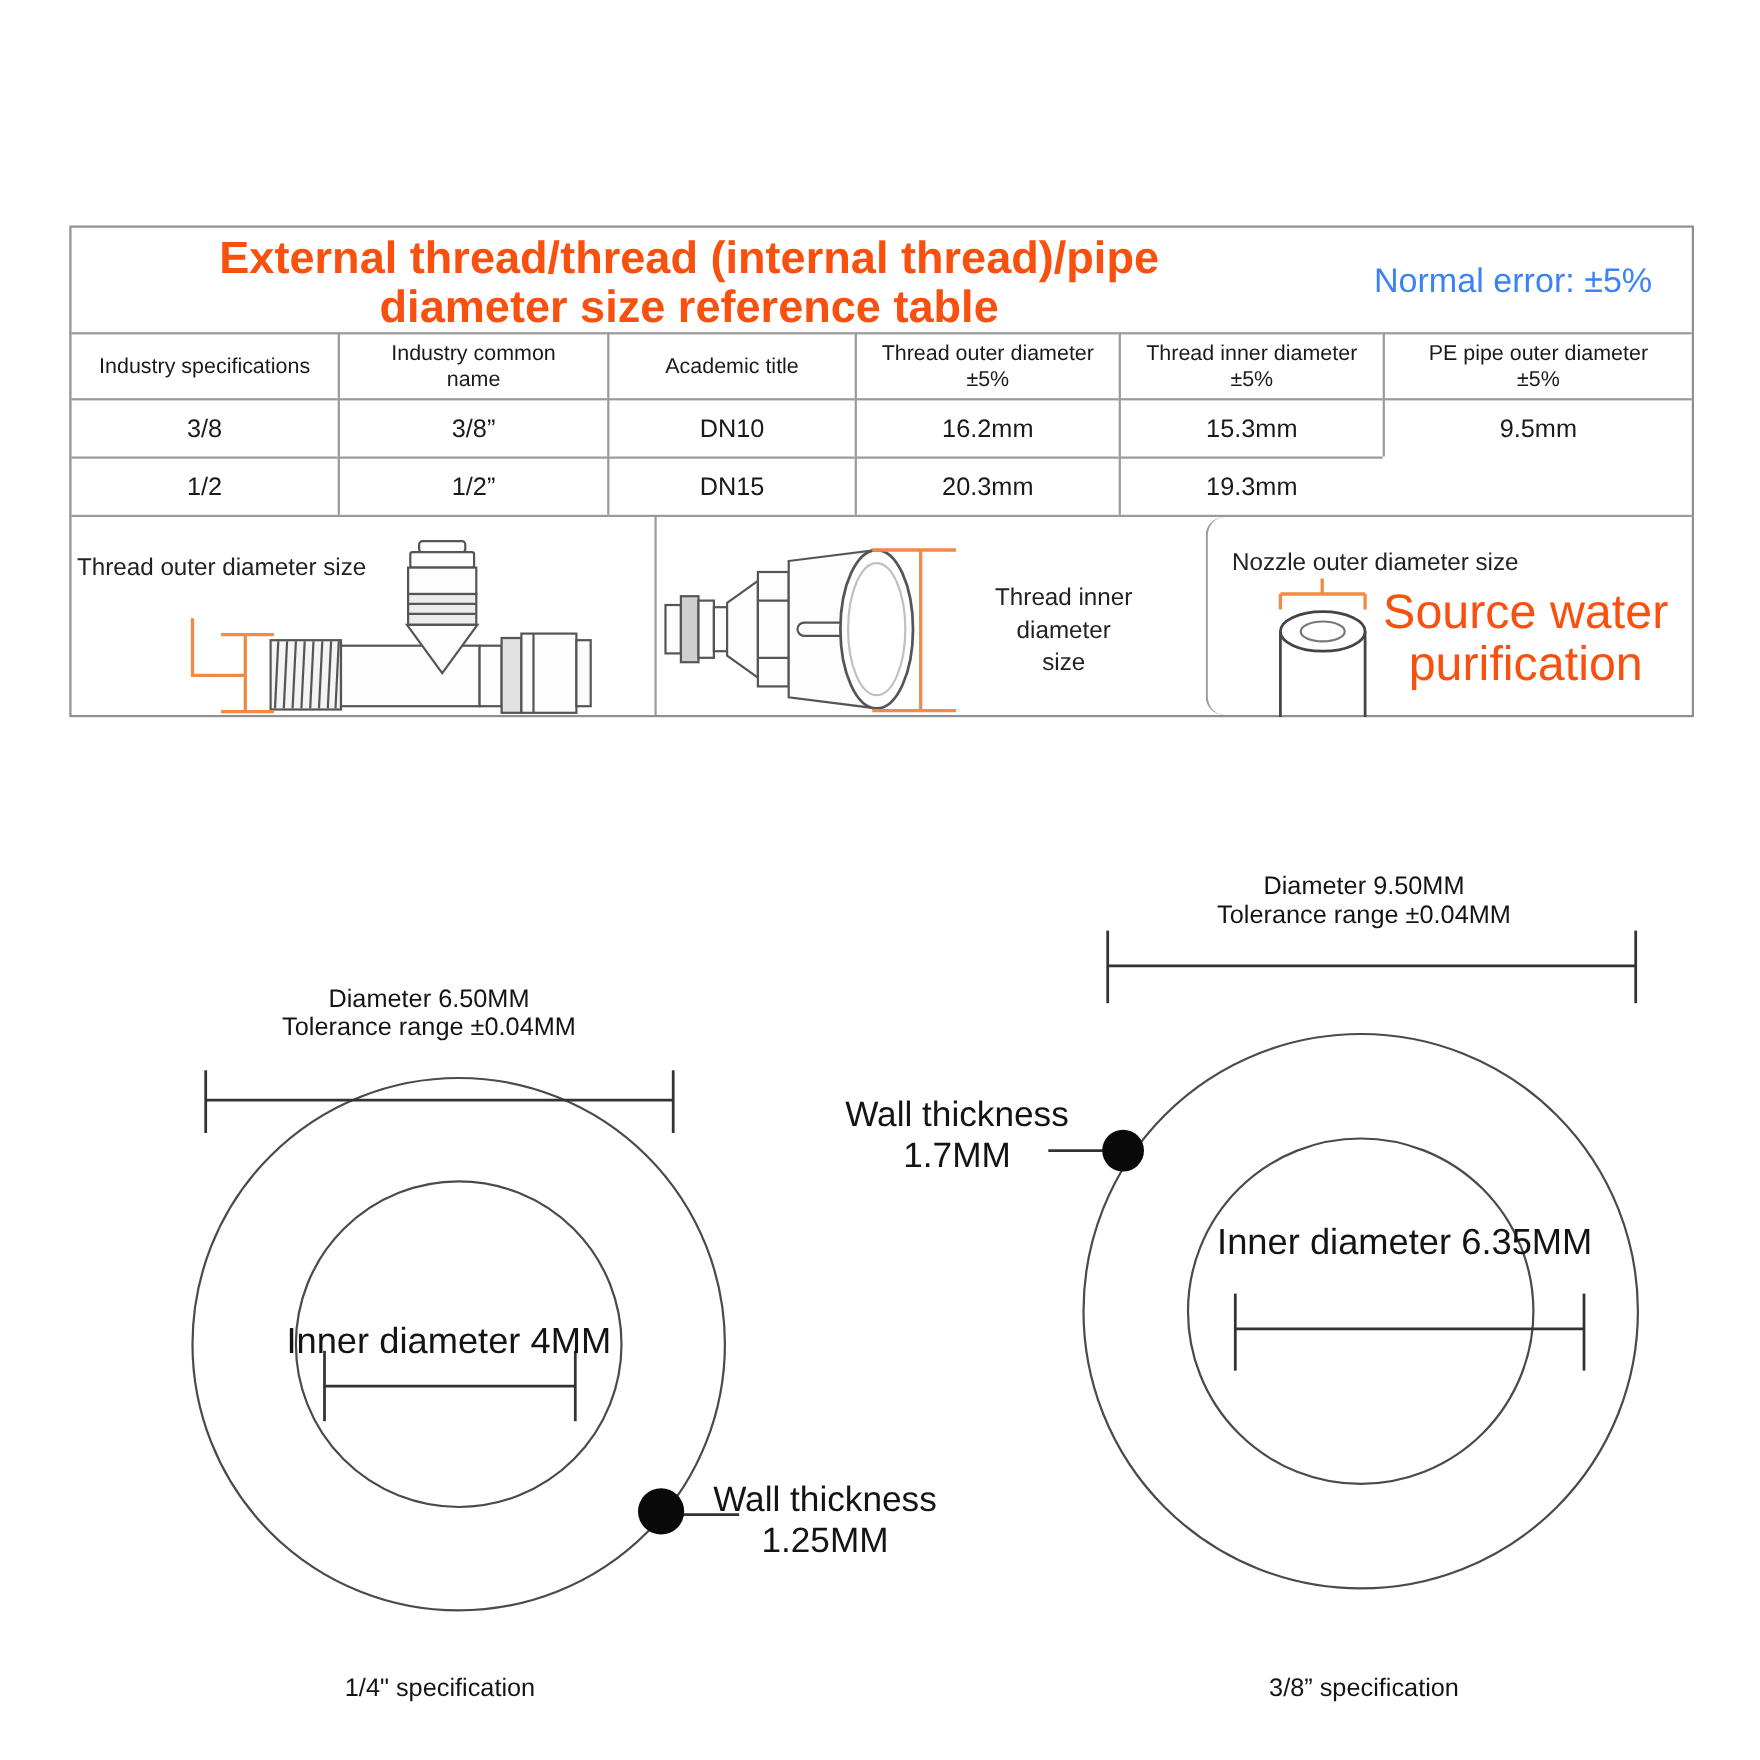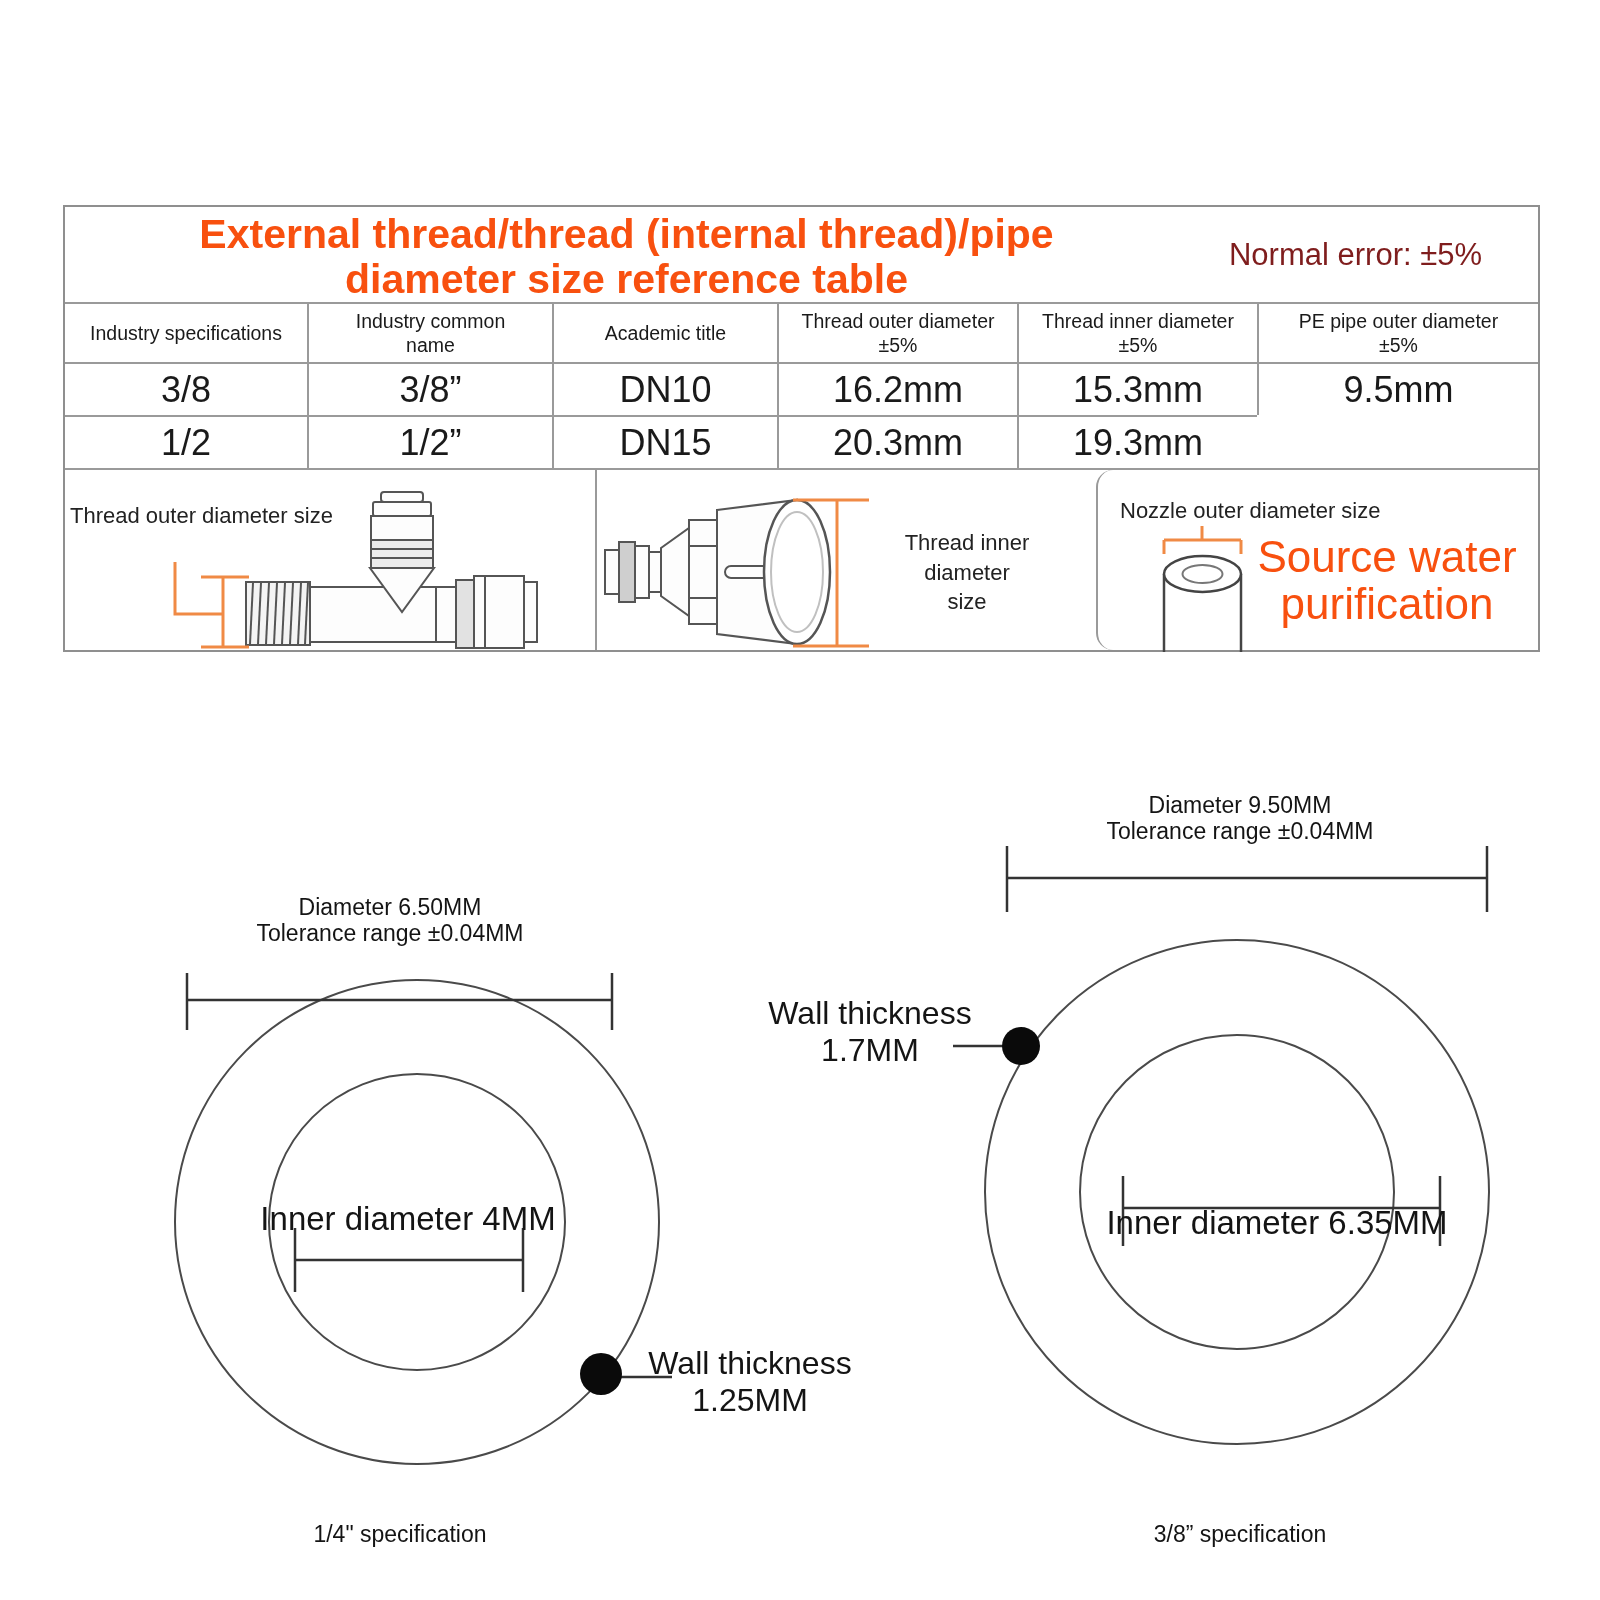--- a/index.html
+++ b/index.html
@@ -3,28 +3,28 @@
 <meta charset="utf-8">
 <style>
   * { margin:0; padding:0; box-sizing:border-box; }
   body { background:#fff; font-family:"Liberation Sans", sans-serif; color:#1a1a1a; }
   .canvas { position:relative; width:1600px; height:1600px; background:#fff; overflow:hidden; }
 
   
   .spec-table { position:absolute; left:63px; top:205px; width:1477px; border:2px solid #8f8f8f; background:#fff; }
   .title-row { height:95px; display:flex; align-items:center; }
   .title-main { flex:1; text-align:center; color:var(--accent); font-weight:bold; font-size:41px; line-height:1.08; padding-top:4px; }
-  .title-err { width:350px; font-size:31px; text-align:right; padding-right:56px; color:#7f1d1d; }
+  .title-err { width:350px; font-size:31px; text-align:right; padding-right:36px; color:#3b82f6; }
 
   .grid { display:grid; grid-template-columns:242px 245px 225px 240px 240px auto; }
   .grid .c { border-top:2px solid #9a9a9a; display:flex; flex-direction:column; align-items:center; justify-content:center; text-align:center; }
   .grid .c + .c { border-left:2px solid #9a9a9a; }
   .hdr .c { height:60px; font-size:19.5px; line-height:1.25; }
   .hdr .hl2:empty { display:none; }
-  .drow .c { height:53px; font-size:36px; }
+  .drow .c { height:53px; font-size:23px; }
 
   .pic-row { display:flex; border-top:2px solid #9a9a9a; height:182px; }
   .pic-row .pcell { position:relative; height:100%; }
   .pcell-a { width:530px; }
   .pcell-b { width:501px; border-left:2px solid #9a9a9a; }
   .pcell-c { flex:1; border-left:2px solid #9a9a9a;border-radius:17px; }
   .pic-lbl { position:absolute; font-size:22px; color:#222; white-space:nowrap; }
   .lbl-outer { left:5px; top:33px; }
   .lbl-inner { left:262px; top:58px; width:216px; text-align:center; white-space:normal; line-height:1.35; }
   .lbl-nozzle { left:22px; top:28px; }
@@ -226,20 +226,20 @@
   <div class="dlabel f32" style="left:625px; top:1345px; width:250px;">
     <div>Wall thickness</div>
     <div>1.25MM</div>
   </div>
   <div class="dlabel f34" style="left:150px; top:1522px; width:500px;">1/4" specification</div>
 
   <div class="dlabel f34" style="left:990px; top:793px; width:500px;">
     <div>Diameter 9.50MM</div>
     <div>Tolerance range ±0.04MM</div>
   </div>
-  <div class="dlabel f33" style="left:1027px; top:1204px; width:500px;">Inner diameter 6.35MM</div>
+  <div class="dlabel f33" style="left:1027px; top:1110px; width:500px;">Inner diameter 6.35MM</div>
   <div class="dlabel f32" style="left:745px; top:995px; width:250px;">
     <div>Wall thickness</div>
     <div>1.7MM</div>
   </div>
   <div class="dlabel f34" style="left:990px; top:1522px; width:500px;">3/8” specification</div>
 
 </div>
 
 </body></html>

